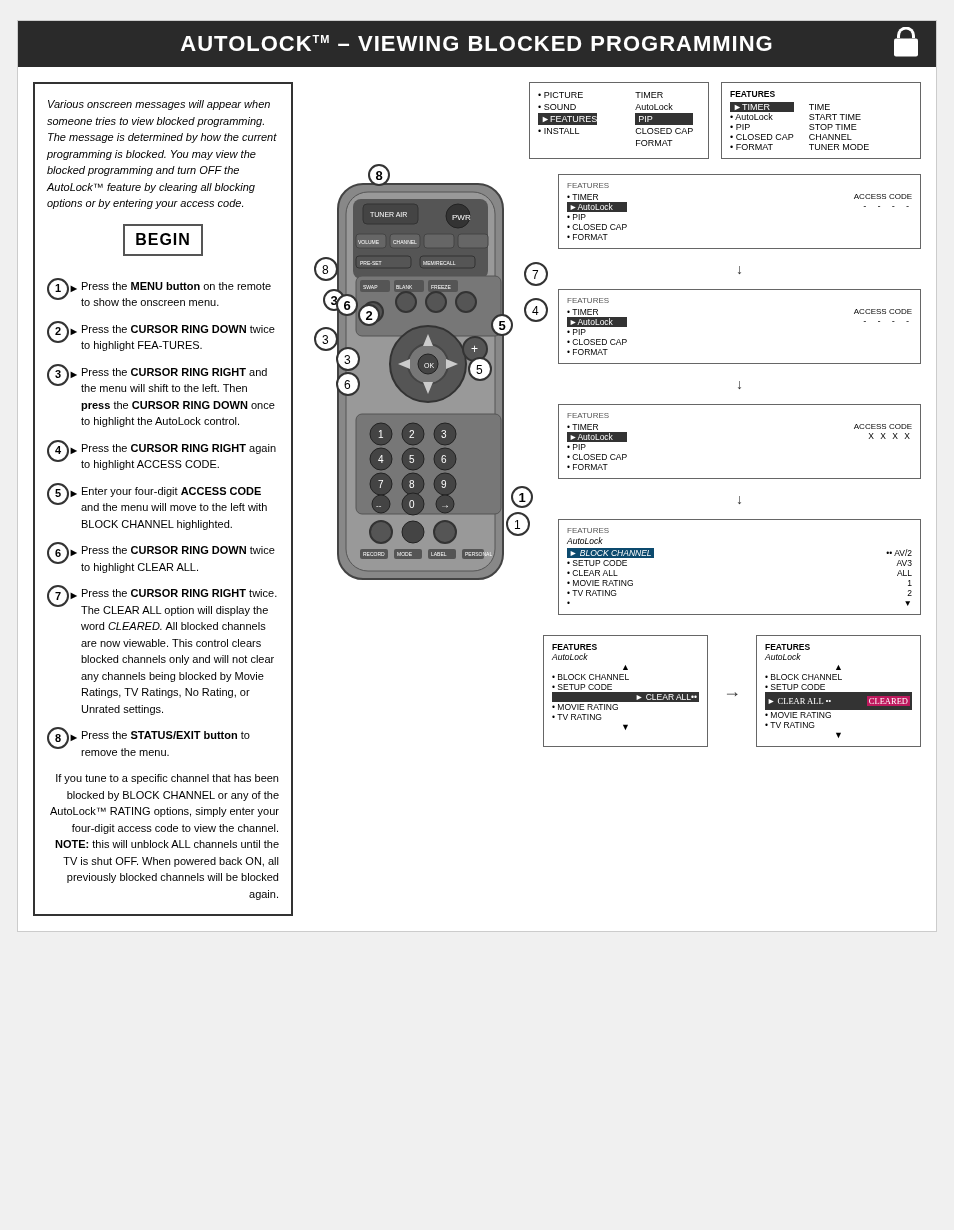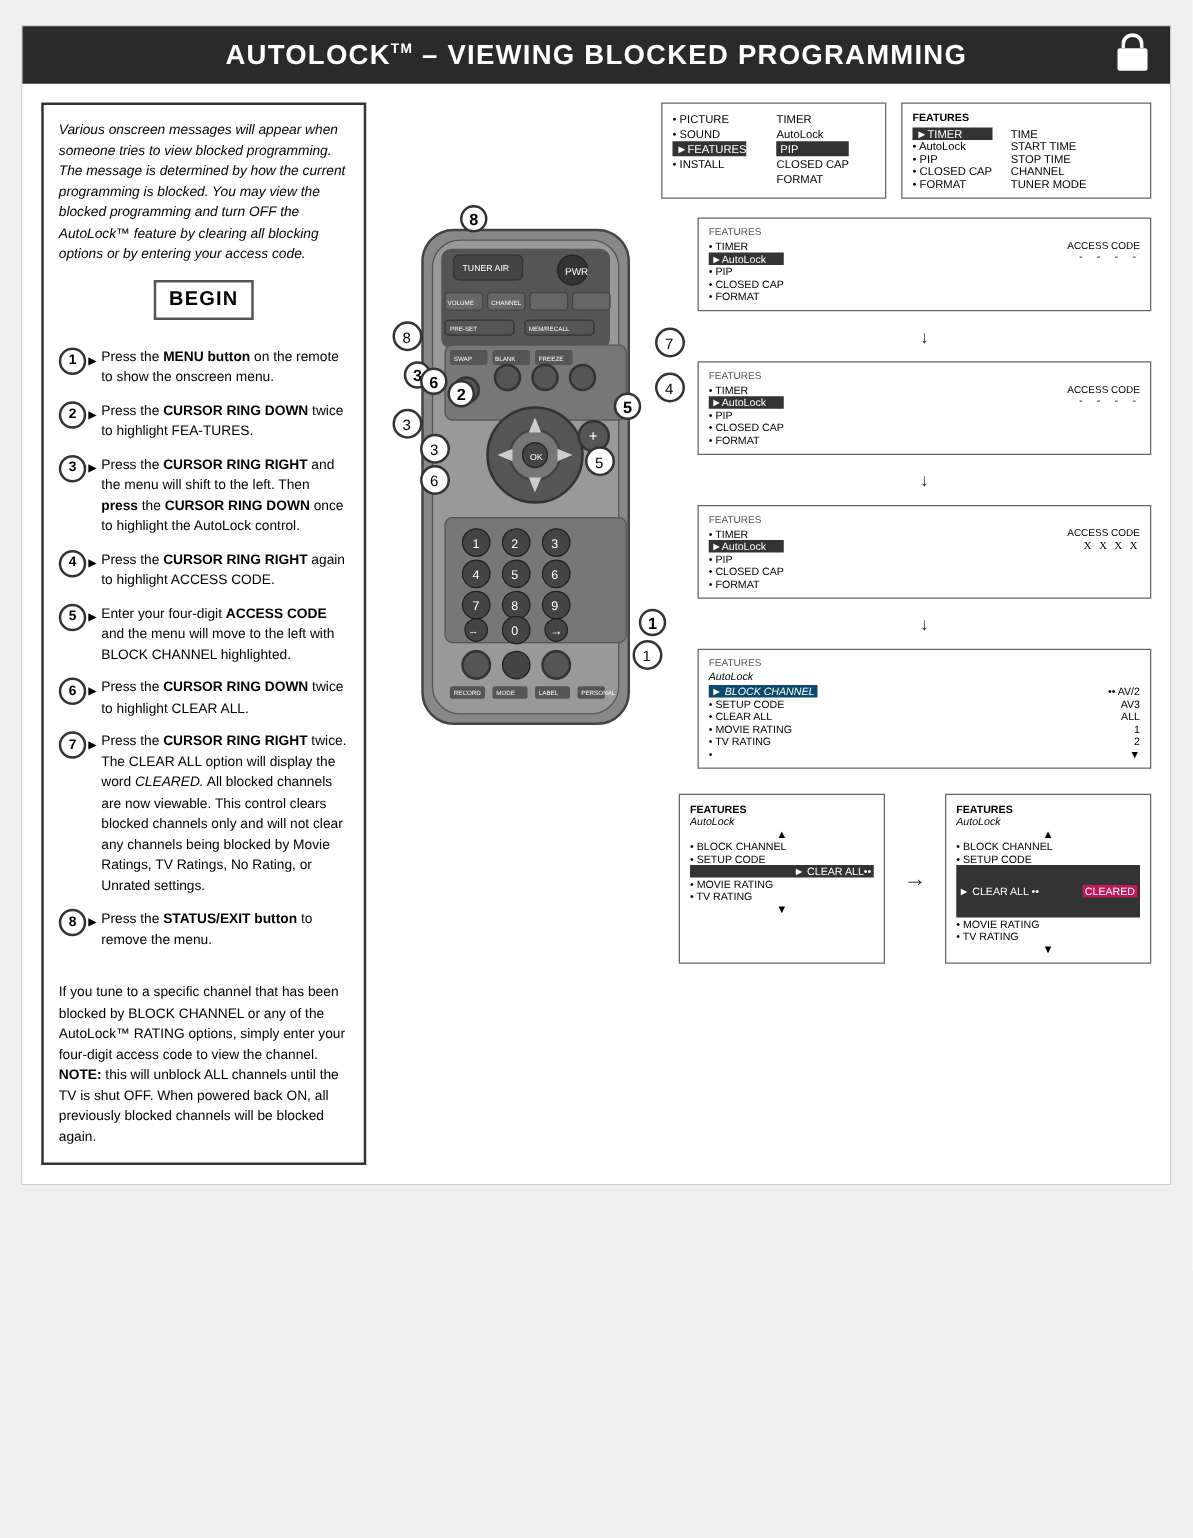--- a/index.html
+++ b/index.html
@@ -134,21 +134,22 @@
       padding-left: 8px;
     }
 
     .step-text b {
       font-weight: bold;
     }
 
     .note-text {
       font-size: 11px;
       line-height: 1.5;
-      margin-top: 26px;
+      margin-top: 10px;
+      text-align: right;
     }
 
     
     .diagram {
       flex: 1;
       display: flex;
       flex-direction: column;
       gap: 10px;
       padding-left: 15px;
     }
@@ -251,21 +252,21 @@
         If you tune to a specific channel that has been blocked by BLOCK CHANNEL or any of the AutoLock™ RATING options, simply enter your four-digit access code to view the channel.
         <b>NOTE:</b> this will unblock ALL channels until the TV is shut OFF. When powered back ON, all previously blocked channels will be blocked again.
       </p>
     </div>
 
     <div class="diagram">
 
       <div style="display:flex; gap:12px; justify-content: flex-end; margin-bottom:5px;">
 
         <div class="feature-panel" style="min-width:180px;">
-          <div style="display:flex; gap:24px; font-size:9px;">
+          <div style="display:flex; gap:38px; font-size:9px;">
             <div>
               <div style="padding:1px 0;">• PICTURE</div>
               <div style="padding:1px 0;">• SOUND</div>
               <div style="padding:1px 0; background:#333; color:white; padding-left:3px;">►FEATURES</div>
               <div style="padding:1px 0;">• INSTALL</div>
             </div>
             <div>
               <div style="padding:1px 0;">TIMER</div>
               <div style="padding:1px 0;">AutoLock</div>
               <div style="padding:1px 0; background:#333; color:white; padding-left:3px;">PIP</div>
@@ -480,21 +481,21 @@
             <div style="display:flex; justify-content:space-between; align-items:flex-start;">
               <div style="font-size:8.5px;">
                 <div>• TIMER</div>
                 <div style="background:#333;color:white;padding:0 2px;">►AutoLock</div>
                 <div>• PIP</div>
                 <div>• CLOSED CAP</div>
                 <div>• FORMAT</div>
               </div>
               <div style="font-size:8.5px; text-align:right;">
                 <div style="font-size:8px;">ACCESS CODE</div>
-                <div style="font-family:Liberation Serif, serif; letter-spacing:2px;">X X X X</div>
+                <div style="font-family:Liberation Sans, sans-serif; letter-spacing:2px;">X X X X</div>
               </div>
             </div>
           </div>
 
           <div class="arrow-down">↓</div>
 
           <div class="feature-panel">
             <div style="font-size:8px; color:#555; margin-bottom:1px;">FEATURES</div>
             <div style="font-size:8.5px; font-style:italic; margin-bottom:2px;">AutoLock</div>
             <div style="display:flex; justify-content:space-between; font-size:8.5px;">
@@ -541,21 +542,21 @@
 
         <div style="display:flex; align-items:center; font-size:18px; color:#333;">→</div>
 
         <div class="feature-panel" style="min-width:165px;">
           <div style="font-size:8.5px; font-weight:bold;">FEATURES</div>
           <div style="font-size:8.5px; font-style:italic;">AutoLock</div>
           <div style="font-size:9px; text-align:center;">▲</div>
           <div style="font-size:8.5px;">
             <div>• BLOCK CHANNEL</div>
             <div>• SETUP CODE</div>
-            <div style="background:#333; color:white; padding:16px 2px; display:flex; justify-content:space-between;">
+            <div style="background:#333; color:white; padding:4px 2px; display:flex; justify-content:space-between;font-family:Liberation Serif, serif;">
               <span>► CLEAR ALL ••</span>
                 <span style="background:#be185d; padding:0 2px;"> CLEARED</span>
             </div>
             <div>• MOVIE RATING</div>
             <div>• TV RATING</div>
           </div>
           <div style="font-size:9px; text-align:center;">▼</div>
         </div>
 
       </div>

